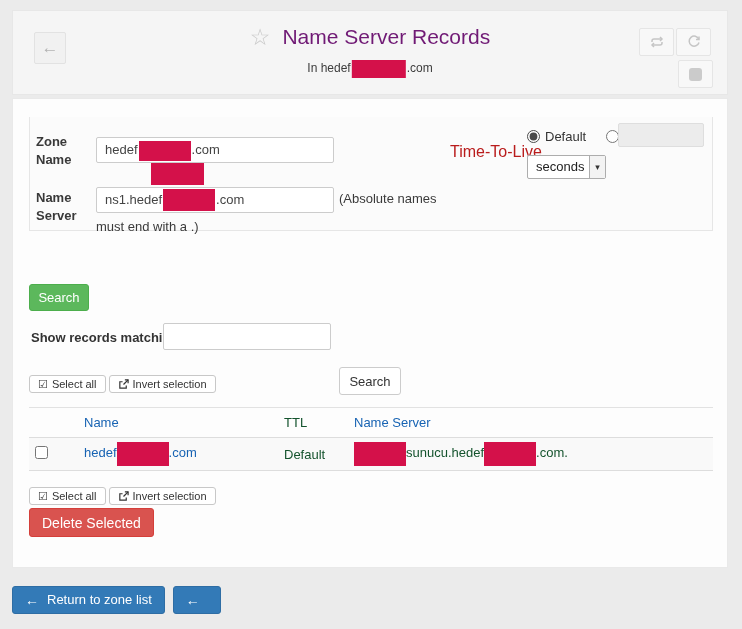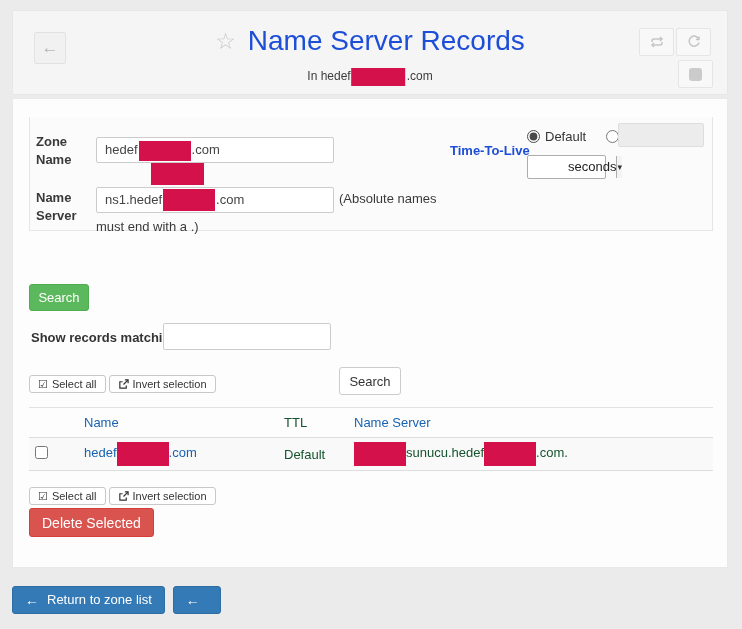--- a/index.html
+++ b/index.html
@@ -23,21 +23,21 @@
     background:#f1f1f1; border:1px solid #e2e2e2; border-radius:2px;
     color:#b3b3b3; font-size:17px; font-weight:bold; cursor:pointer;
     display:flex; align-items:center; justify-content:center;
   }
   .title-block {
     position:absolute; left:50%; top:14px; transform:translateX(-50%);
     text-align:center; white-space:nowrap;
   }
   .title-row { display:flex; align-items:center; justify-content:center; }
   .star-icon { color:#c9c9c9; font-size:23px; margin-right:12px; line-height:1; }
-  .page-title { font-size:28px; font-weight:400; color:#1d4ed8; }
+  .page-title { font-size:21px; font-weight:400; color:#701a75; }
   .page-subtitle { font-size:12px; color:#3c3c3c; margin-top:12px; }
   .page-subtitle .redact { width:54px; height:18px; margin:-3px 1px; }
   .header-actions { position:absolute; right:14px; top:17px; width:74px; }
   .hbtn {
     width:35px; height:28px; background:#f8f8f8; border:1px solid #e5e5e5;
     border-radius:2px; display:inline-flex; align-items:center; justify-content:center;
     cursor:pointer; color:#c5c5c5;
   }
   .hbtn + .hbtn { margin-left:2px; }
   .hbtn-stop { position:absolute; right:0; top:32px; }
@@ -59,32 +59,32 @@
   }
   .flabel { position:absolute; font-size:13px; font-weight:bold; color:#393939; line-height:18px; width:56px; }
   .textbox {
     background:#fff; border:1px solid #ccc; border-radius:2px;
     height:26px; line-height:24px; padding-left:8px; font-size:13px; color:#444;
     white-space:nowrap; overflow:visible;
   }
   .zone-input { position:absolute; left:66px; top:20px; width:238px; }
   .zone-input .redact { width:52px; height:20px; margin:0 1px; }
   .float-redact { position:absolute; left:121px; top:46px; width:53px; height:22px; z-index:2; }
-  .ttl-label { position:absolute; left:420px; top:26px; font-size:13px; font-weight:bold; color:#1d4ed8; }
+  .ttl-label { position:absolute; left:420px; top:26px; font-size:16px; font-weight:normal; color:#b91c1c; }
   .ttl-radios { position:absolute; left:497px; top:12px; display:flex; align-items:center; font-size:13px; color:#333; }
   .ttl-radios input { accent-color:#4a4a4a; margin-right:5px; width:13px; height:13px; }
   .ttl-radios .radio2 { margin-left:20px; margin-right:0; }
   .ttl-value { position:absolute; left:588px; top:6px; width:86px; height:24px;
     background:#ececec; border:1px solid #dedede; border-radius:2px; }
   .ttl-select {
     position:absolute; left:497px; top:38px; width:79px; height:24px;
     background:#fff; border:1px solid #adadad; border-radius:2px;
     display:flex; align-items:stretch; font-size:13px; color:#222; cursor:pointer;
   }
-  .ttl-select .sel-text { flex:1; line-height:22px; padding-left:8px;margin-left:32px; }
+  .ttl-select .sel-text { flex:1; line-height:22px; padding-left:8px; }
   .ttl-select .sel-arrow {
     width:16px; border-left:1px solid #adadad; background:#f3f3f3;
     display:flex; align-items:center; justify-content:center; font-size:9px; color:#333;
   }
   .ns-flow { position:absolute; left:66px; top:68px; width:360px; font-size:13px; color:#3a3a3a; line-height:27px; }
   .ns-input { display:inline-block; width:238px; vertical-align:middle; margin-right:5px; }
   .ns-input .redact { width:52px; height:22px; margin:0 1px; }
 
   .create-btn {
     position:absolute; left:16px; top:185px; width:60px; height:27px;

